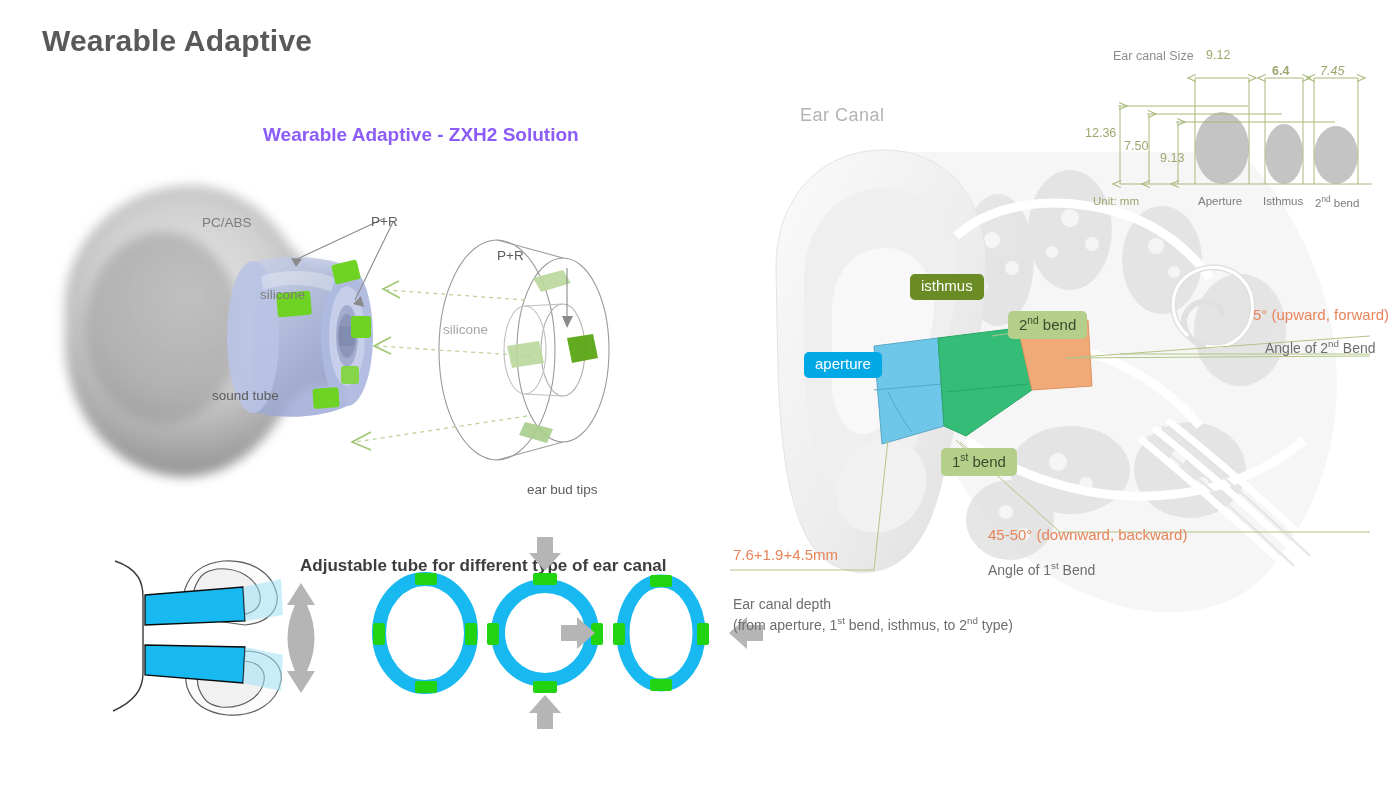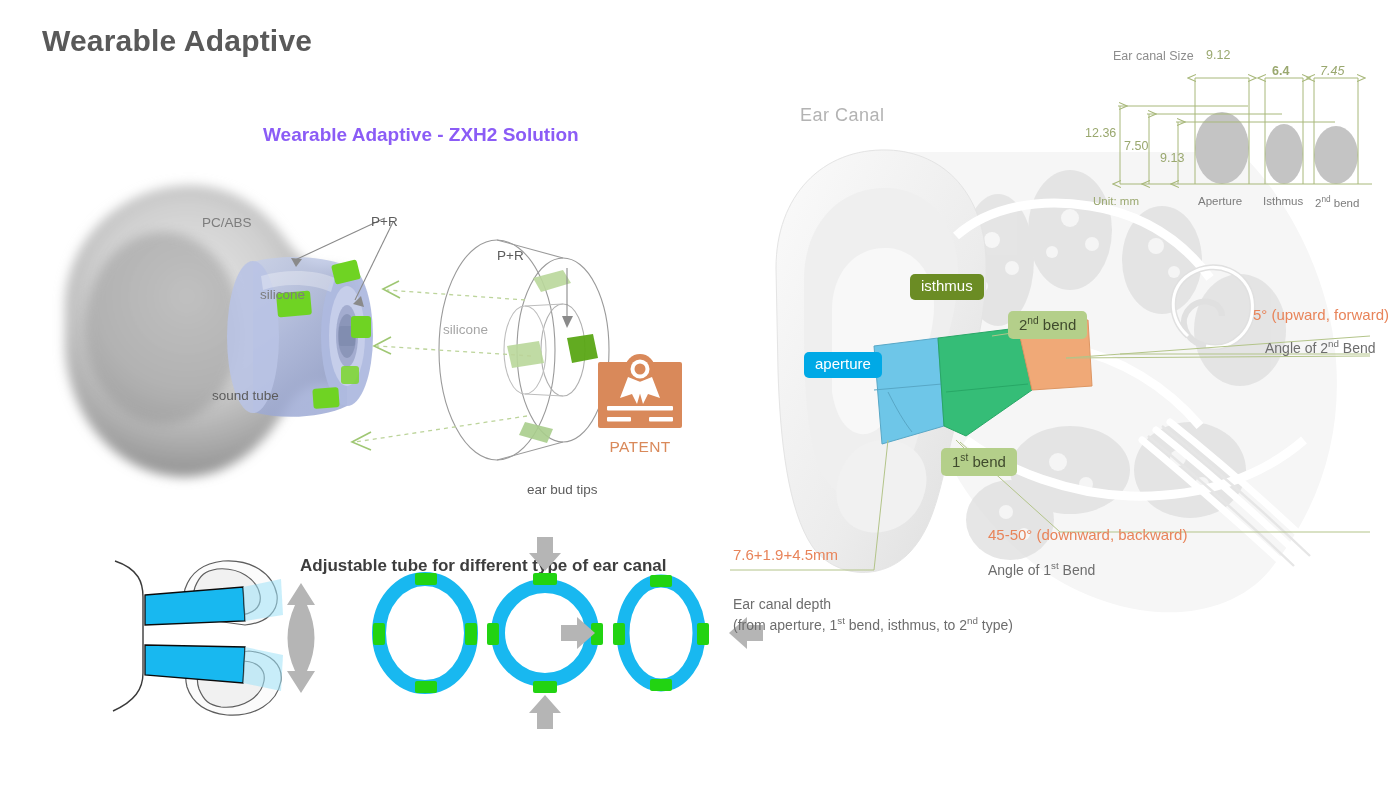--- a/index.html
+++ b/index.html
@@ -190,34 +190,20 @@
   </div>
 
   <span class="lbl" style="left:202px;top:215px;">PC/ABS</span>
   <span class="lbl" style="left:260px;top:287px;">silicone</span>
   <span class="lbl dk" style="left:212px;top:388px;">sound tube</span>
   <span class="lbl dk" style="left:371px;top:214px;">P+R</span>
   <span class="lbl dk" style="left:497px;top:248px;">P+R</span>
   <span class="lbl" style="left:443px;top:322px;color:#a6a6a6;">silicone</span>
   <span class="lbl dk" style="left:527px;top:482px;">ear bud tips</span>
 
-  <div id="patent-block">
-    <div id="patent-card"></div>
-    <svg width="88" height="110" viewBox="0 0 88 110" style="position:absolute;left:0;top:0;">
-      <circle cx="42" cy="17" r="15" fill="#d9895a"></circle>
-      <circle cx="42" cy="17" r="9.5" fill="#ffffff"></circle>
-      <circle cx="42" cy="17" r="5.5" fill="#d9895a"></circle>
-      <path d="M30 25 L 22 46 L 34 42 L 39 52 L 45 31 Z" fill="#ffffff"></path>
-      <path d="M54 25 L 62 46 L 50 42 L 45 52 L 39 31 Z" fill="#ffffff"></path>
-      <rect x="9" y="54" width="66" height="4.5" rx="1" fill="#ffffff"></rect>
-      <rect x="9" y="65" width="24" height="4.5" rx="1" fill="#ffffff"></rect>
-      <rect x="51" y="65" width="24" height="4.5" rx="1" fill="#ffffff"></rect>
-    </svg>
-    <div id="patent-label">PATENT</div>
-  </div>
 
   <div id="adj-title">Adjustable tube for different type of ear canal</div>
 
   <div id="adj-art">
     <svg width="580" height="165" viewBox="0 0 580 165">
 
       <g stroke="#3a3a3a" stroke-width="1.4" fill="none">
         <path d="M10 6 C 34 14, 38 28, 38 42 L 38 118 C 38 134, 30 146, 8 156"></path>
       </g>
       <g stroke="#5d5d5d" stroke-width="1.2" fill="#fbfbfb">

